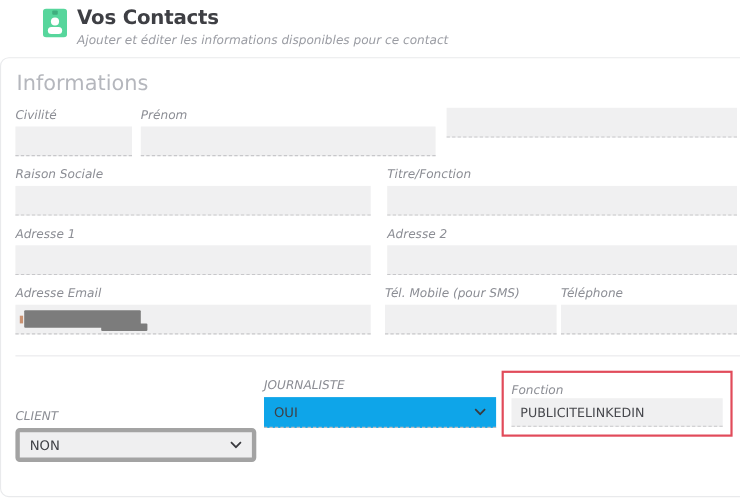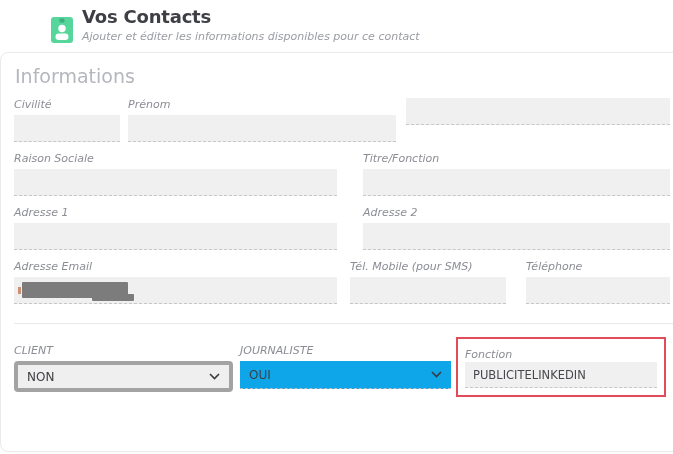--- a/index.html
+++ b/index.html
@@ -1,54 +1,54 @@
 <!DOCTYPE html>
 <html><head>
 <meta charset="utf-8">
 <style>
   * { box-sizing: border-box; margin: 0; padding: 0; }
   html, body { width: 673px; height: 454px; overflow: hidden; background: #fff;
     font-family: "DejaVu Sans", "Liberation Sans", sans-serif; }
 
   
-  .header { display: flex; align-items: flex-end; margin: 6px 0 0 19px; padding-left: 32px; }
+  .header { display: flex; align-items: flex-start; margin: 6px 0 0 7px; padding-left: 32px; }
   .badge-icon { flex: 0 0 auto; margin-top: 1px; }
   .header-text { margin-left: 9px; }
   .page-title { font-size: 18px; font-weight: bold; color: #3e3f44; letter-spacing: -0.2px; }
   .page-subtitle { font-size: 11px; font-style: italic; color: #9a9ca3; margin-top: 3px; }
 
   
   .panel { margin-top: 9px; width: 700px; height: 400px;
     border: 1px solid #e9eaec; border-radius: 8px; padding: 10px 0 0 13px; background: #fff; }
   .section-title { font-size: 19px; font-weight: 400; color: #b5b7bd; margin: 2px 0 11px 1px; }
 
   
   .row { display: flex; width: 656px; margin-bottom: 10px; }
   .fld { display: flex; flex-direction: column; }
   .lbl { font-size: 11px; font-style: italic; color: #8b8d94; margin-bottom: 3px; height: 14px; white-space: nowrap; }
   .inp { height: 27px; background: #f0f0f1; border-bottom: 1px dashed #c7c7ca;
     display: flex; align-items: center; padding: 0 8px; font-size: 12px; color: #4a4b50; }
   .w-s { width: 106px; } .w-m { width: 268px; } .w-half { width: 323px; } .w-tel { width: 156px; justify-content: flex-end; }
   .grow { flex: 1 1 auto; }
-  .g8 { margin-left: 8px; } .g10 { margin-left: 10px; } .g12 { margin-left: 20px; }
-  .g13 { margin-left: 13px; } .g15 { margin-left: 26px; }
+  .g8 { margin-left: 8px; } .g10 { margin-left: 10px; } .g12 { margin-left: 4px; }
+  .g13 { margin-left: 13px; } .g15 { margin-left: 15px; }
 
   
   .redacted { position: relative; width: 106px; height: 16px; background: #7c7c7c; border-radius: 1px; }
   .redacted::after { content: ""; position: absolute; right: -6px; bottom: -3px;
     width: 42px; height: 7px; background: #7c7c7c; border-radius: 1px; }
   .redacted::before { content: ""; position: absolute; left: -4px; top: 5px;
     width: 3px; height: 7px; background: #c07a52; opacity: .8; }
 
   .divider { width: 660px; border-top: 1px solid #e8e9eb; margin-top: 19px; }
 
   
   .bottom-row { display: flex; align-items: flex-start; margin-top: 20px; width: 656px; }
   .sel-block { display: flex; flex-direction: column; }
-  .client-w { width: 219px; }
+  .client-w { width: 219px; margin-top: 28px; }
   .journ-w { width: 211px; margin-left: 7px; }
   .select { display: flex; align-items: center; justify-content: space-between;
     padding: 0 9px; font-size: 12px; color: #3f4045; cursor: default; }
   .client-select { height: 31px; background: #efeff0; border: 4px solid #a3a3a3; border-radius: 4px; }
   .journ-select { height: 28px; background: #0ea5e9; border-bottom: 1px dashed #bdbdc0; }
   .chev { flex: 0 0 auto; margin-left: 6px; }
 
   .origine-box { margin-left: 5px; margin-top: -7px; width: 210px;
     border: 2px solid #e14b5a; padding: 4px 7px 7px 7px; background: #fff; }
   .origine-box .lbl { margin-bottom: 4px; }

